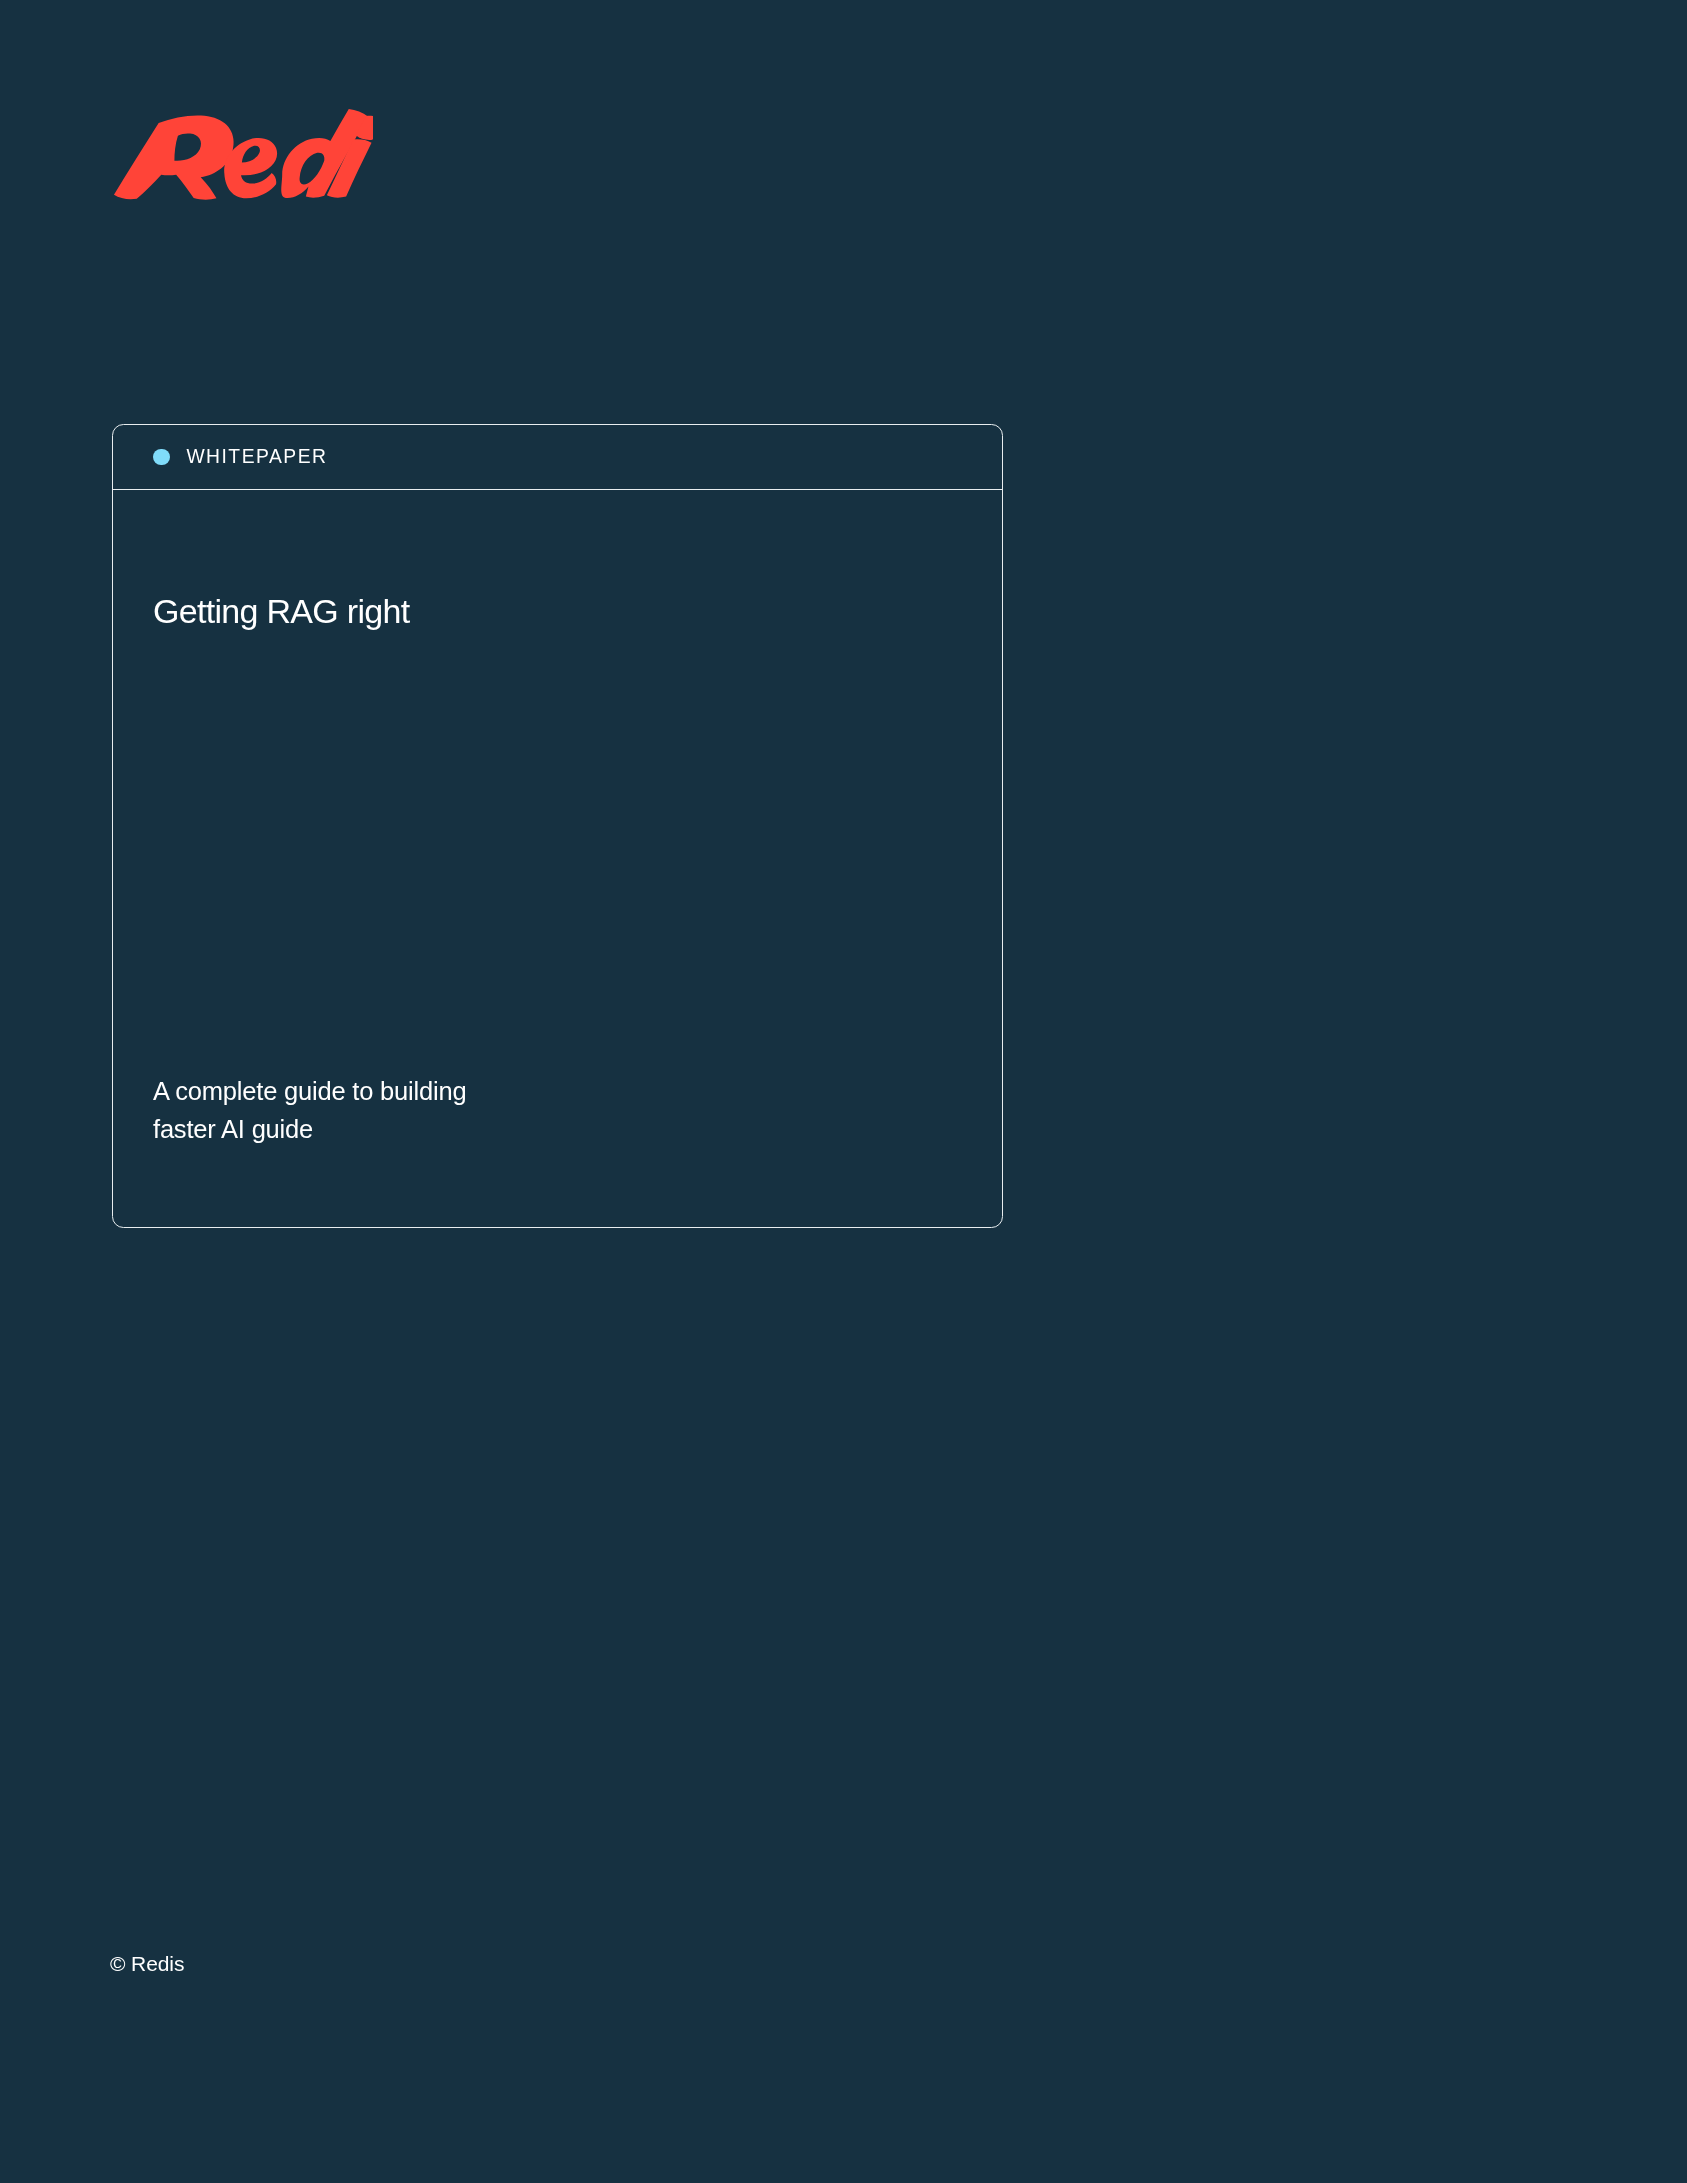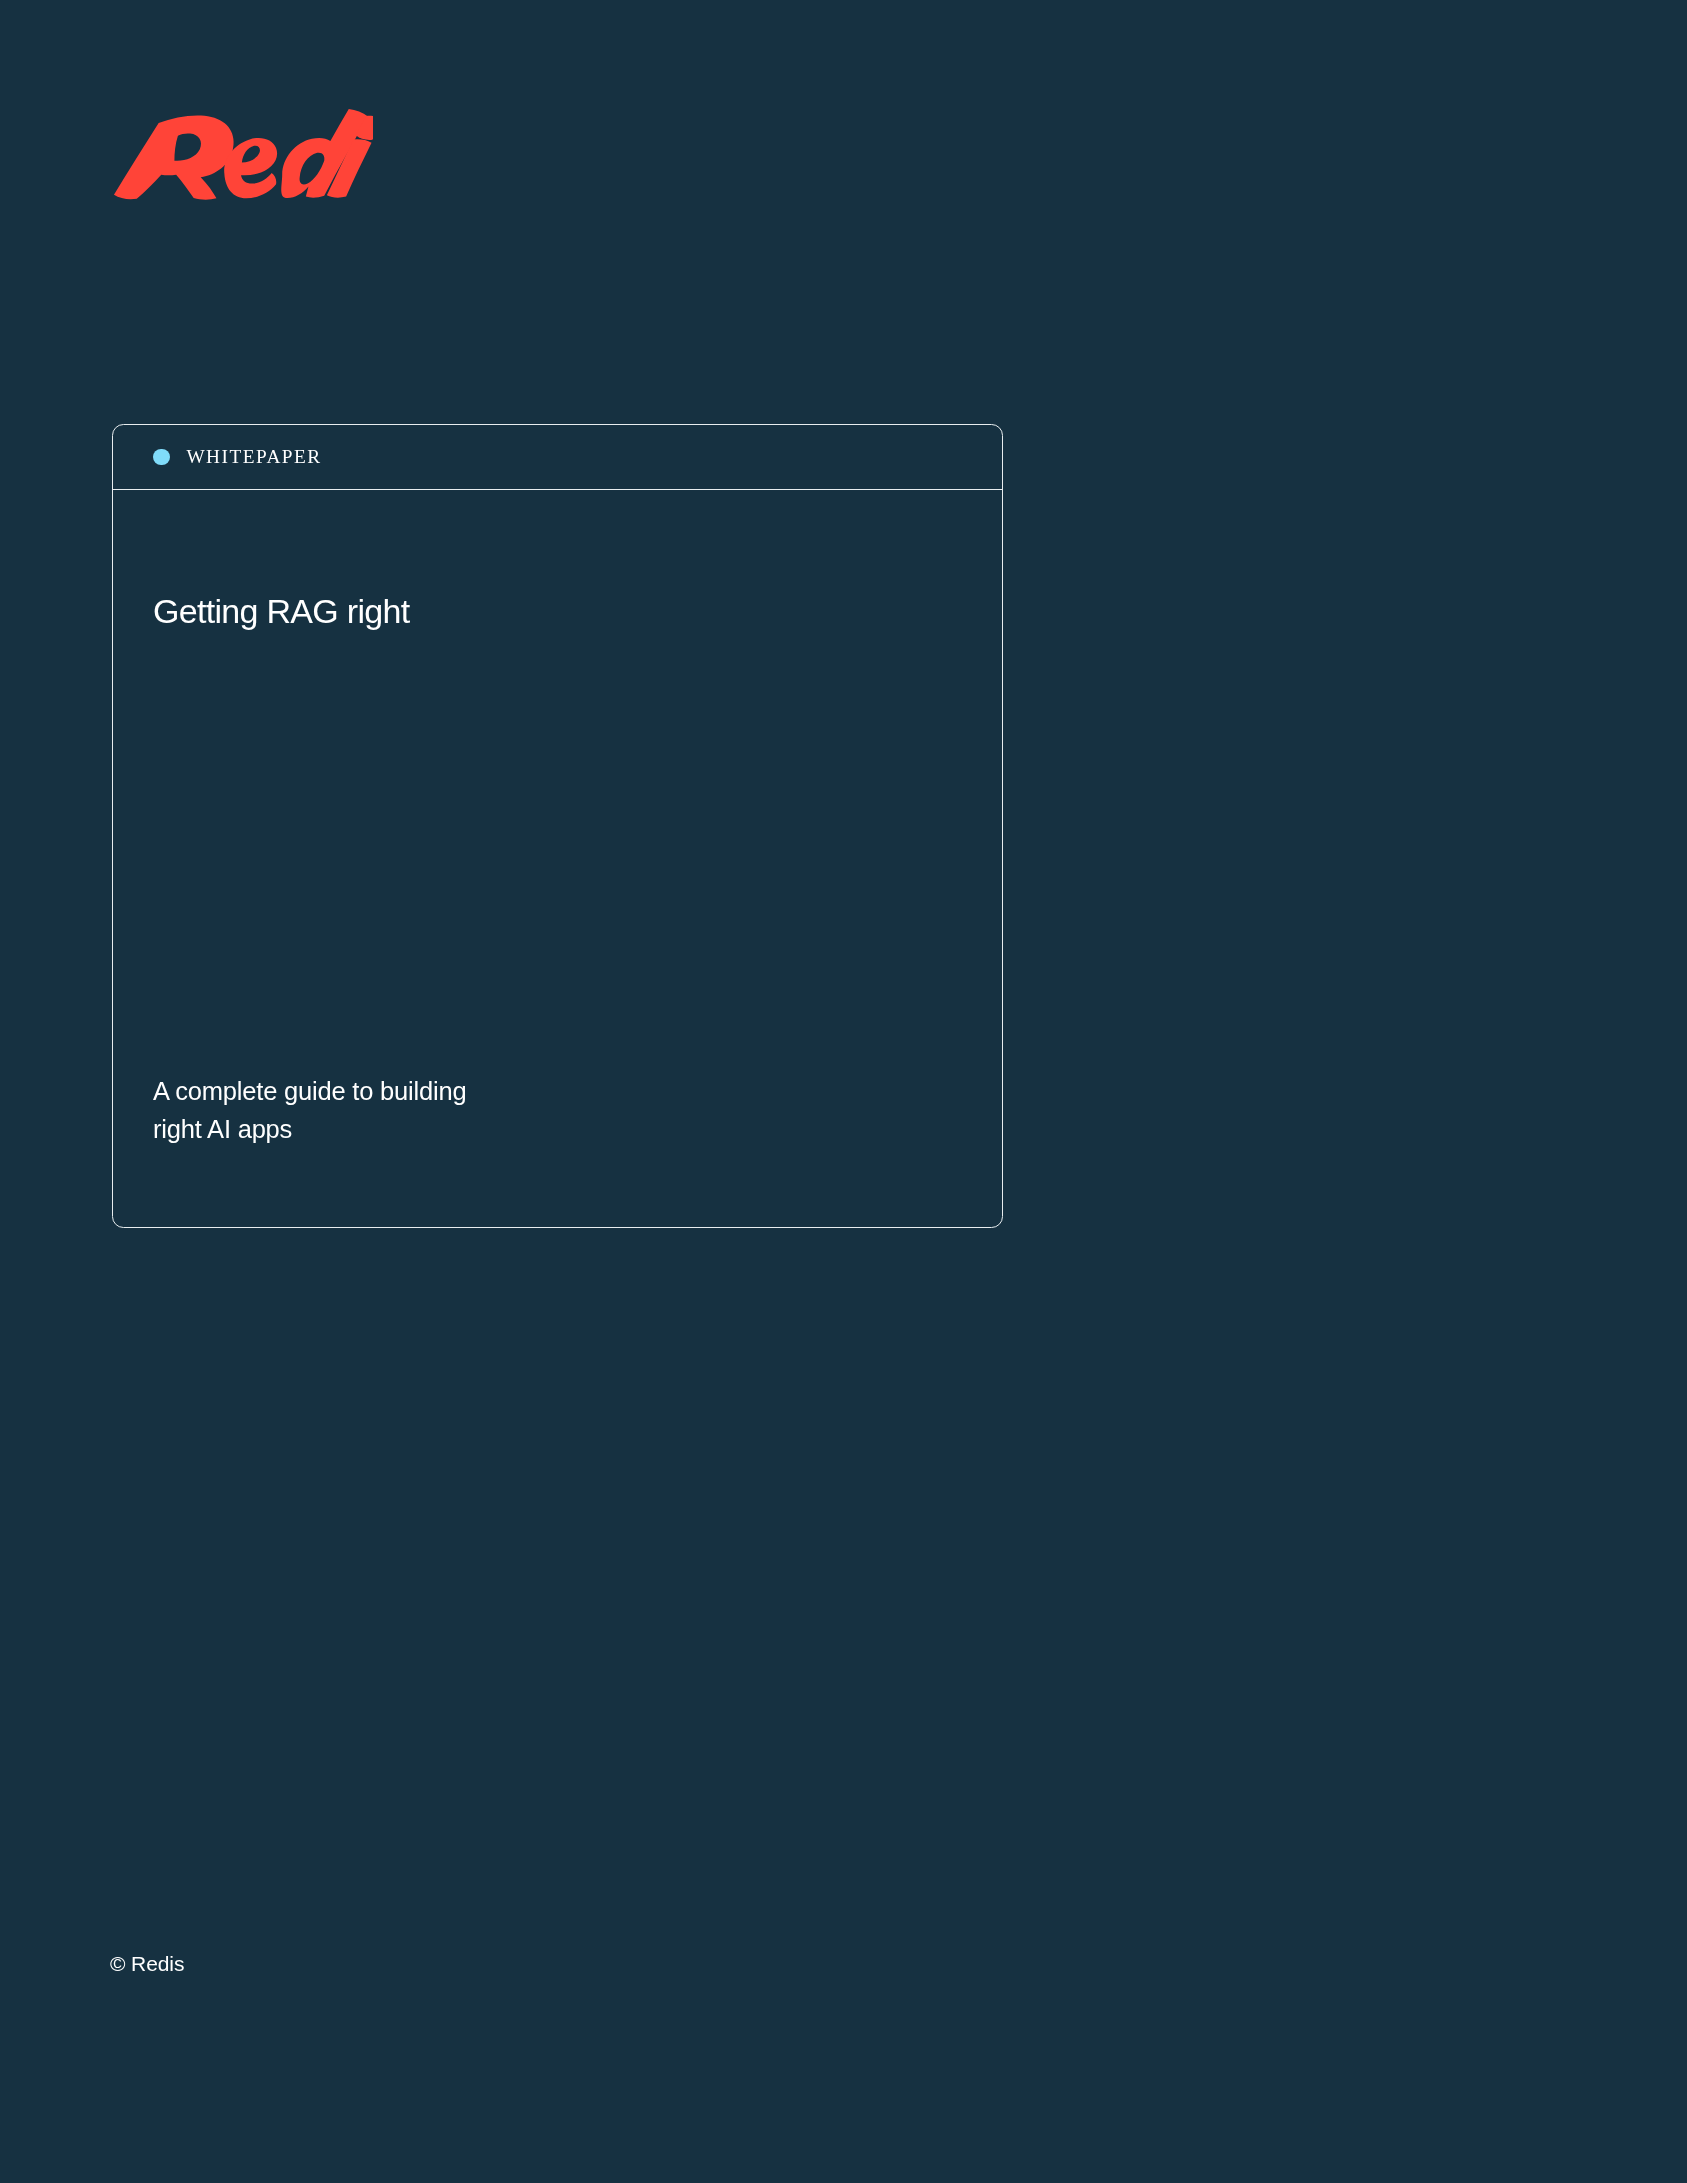--- a/index.html
+++ b/index.html
@@ -53,21 +53,21 @@
   }
   .badge-dot {
     width: 16.7px;
     height: 16.7px;
     border-radius: 50%;
     background: #80DCFA;
     flex: 0 0 16.7px;
   }
   .badge-label {
     margin-left: 16.7px;
-    font-family: Liberation Serif, serif;
+    font-family: Liberation Sans, sans-serif;
     font-size: 19.3px;
     line-height: 1;
     letter-spacing: 1.5px;
     color: #FFFFFF;
     white-space: nowrap;
   }
 
   
   .card-body {
     flex: 1 1 auto;
@@ -164,20 +164,20 @@
   <div class="card-badge-row">
     <span class="badge-dot"></span>
     <span class="badge-label">WHITEPAPER</span>
   </div>
 
   <div class="card-body">
     <h1 class="cover-title">Getting RAG right</h1>
 
     <div class="cover-subtitle">
       <span class="sub-line">A complete guide to building</span>
-      <span class="sub-line">right AI apps</span>
+      <span class="sub-line">faster AI guide</span>
     </div>
   </div>
 
 </div>
 
 <div class="page-footer">© Redis</div>
 
 
 </body></html>

